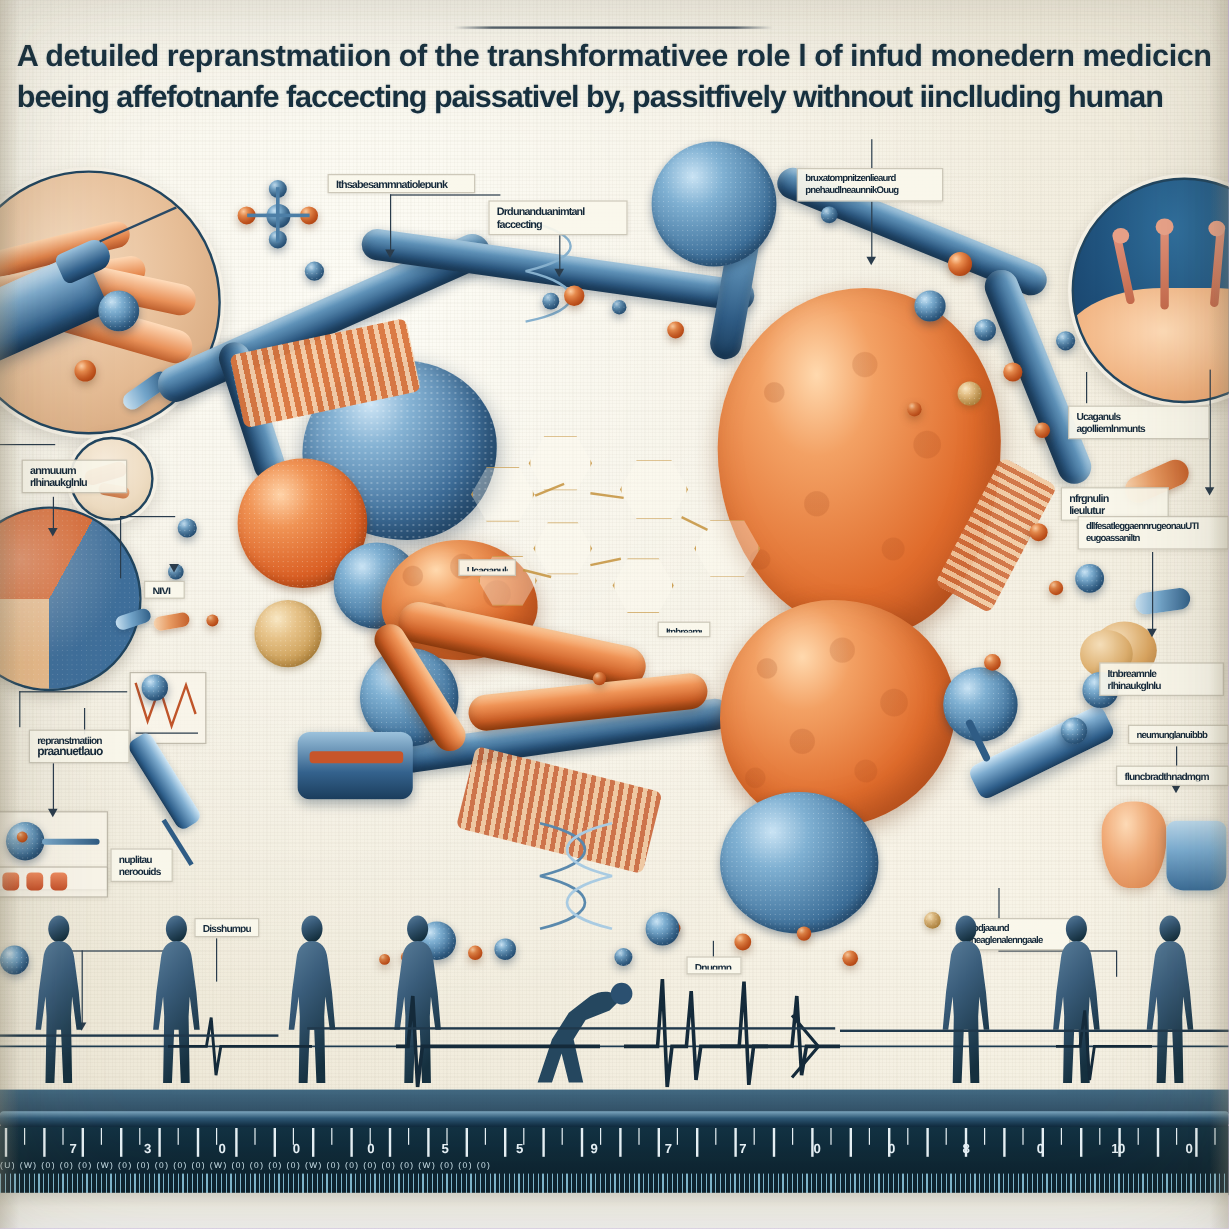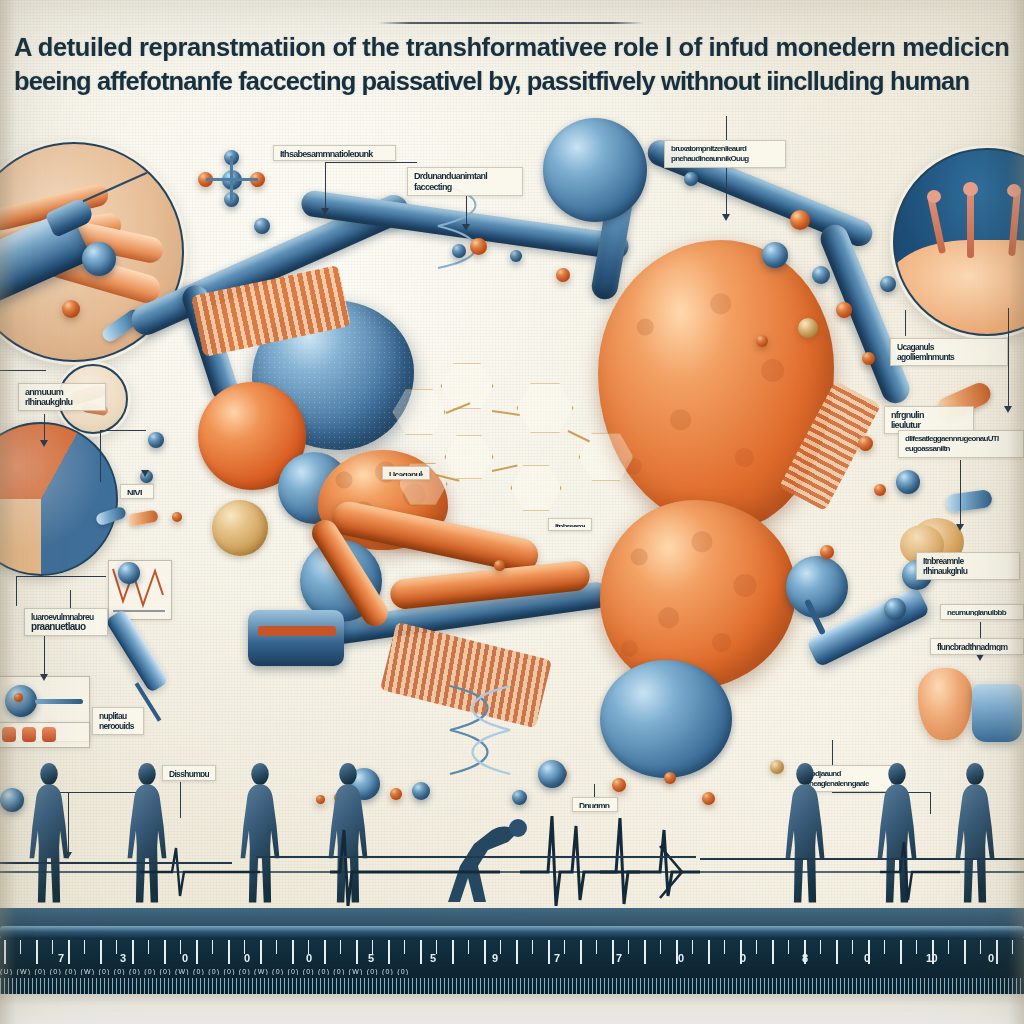--- a/index.html
+++ b/index.html
@@ -603,21 +603,21 @@
         <div class="ptext" style="font-size: 8.5px;">fluncbradthnadmgm</div>
       </div>
       <div class="callout" style="left: 18px; top: 383px; width: 88px; height: 28px;">
         <div class="ptext" style="font-size: 9px;">anmuuum</div>
         <div class="ptext" style="font-size: 9px;">rlhinaukglnlu</div>
       </div>
       <div class="callout" style="left: 120px; top: 484px; width: 34px; height: 15px;">
         <div class="ptext" style="font-size: 9px;">NIVI</div>
       </div>
       <div class="callout" style="left: 24px; top: 608px; width: 84px; height: 28px;">
-        <div class="ptext" style="font-size: 8.5px;">luaroevulmnabreu</div>
+        <div class="ptext" style="font-size: 8.5px;">repranstmatiion</div>
         <div class="ptext" style="font-size: 10px;">praanuetlauo</div>
       </div>
       <div class="callout" style="left: 92px; top: 707px; width: 52px; height: 28px;">
         <div class="ptext" style="font-size: 8.5px;">nuplitau</div>
         <div class="ptext" style="font-size: 8.5px;">neroouids</div>
       </div>
       <div class="callout" style="left: 162px; top: 765px; width: 54px; height: 16px;">
         <div class="ptext" style="font-size: 8.5px;">Disshumpur</div>
       </div>
       <div class="callout" style="left: 572px; top: 797px; width: 46px; height: 15px;">

